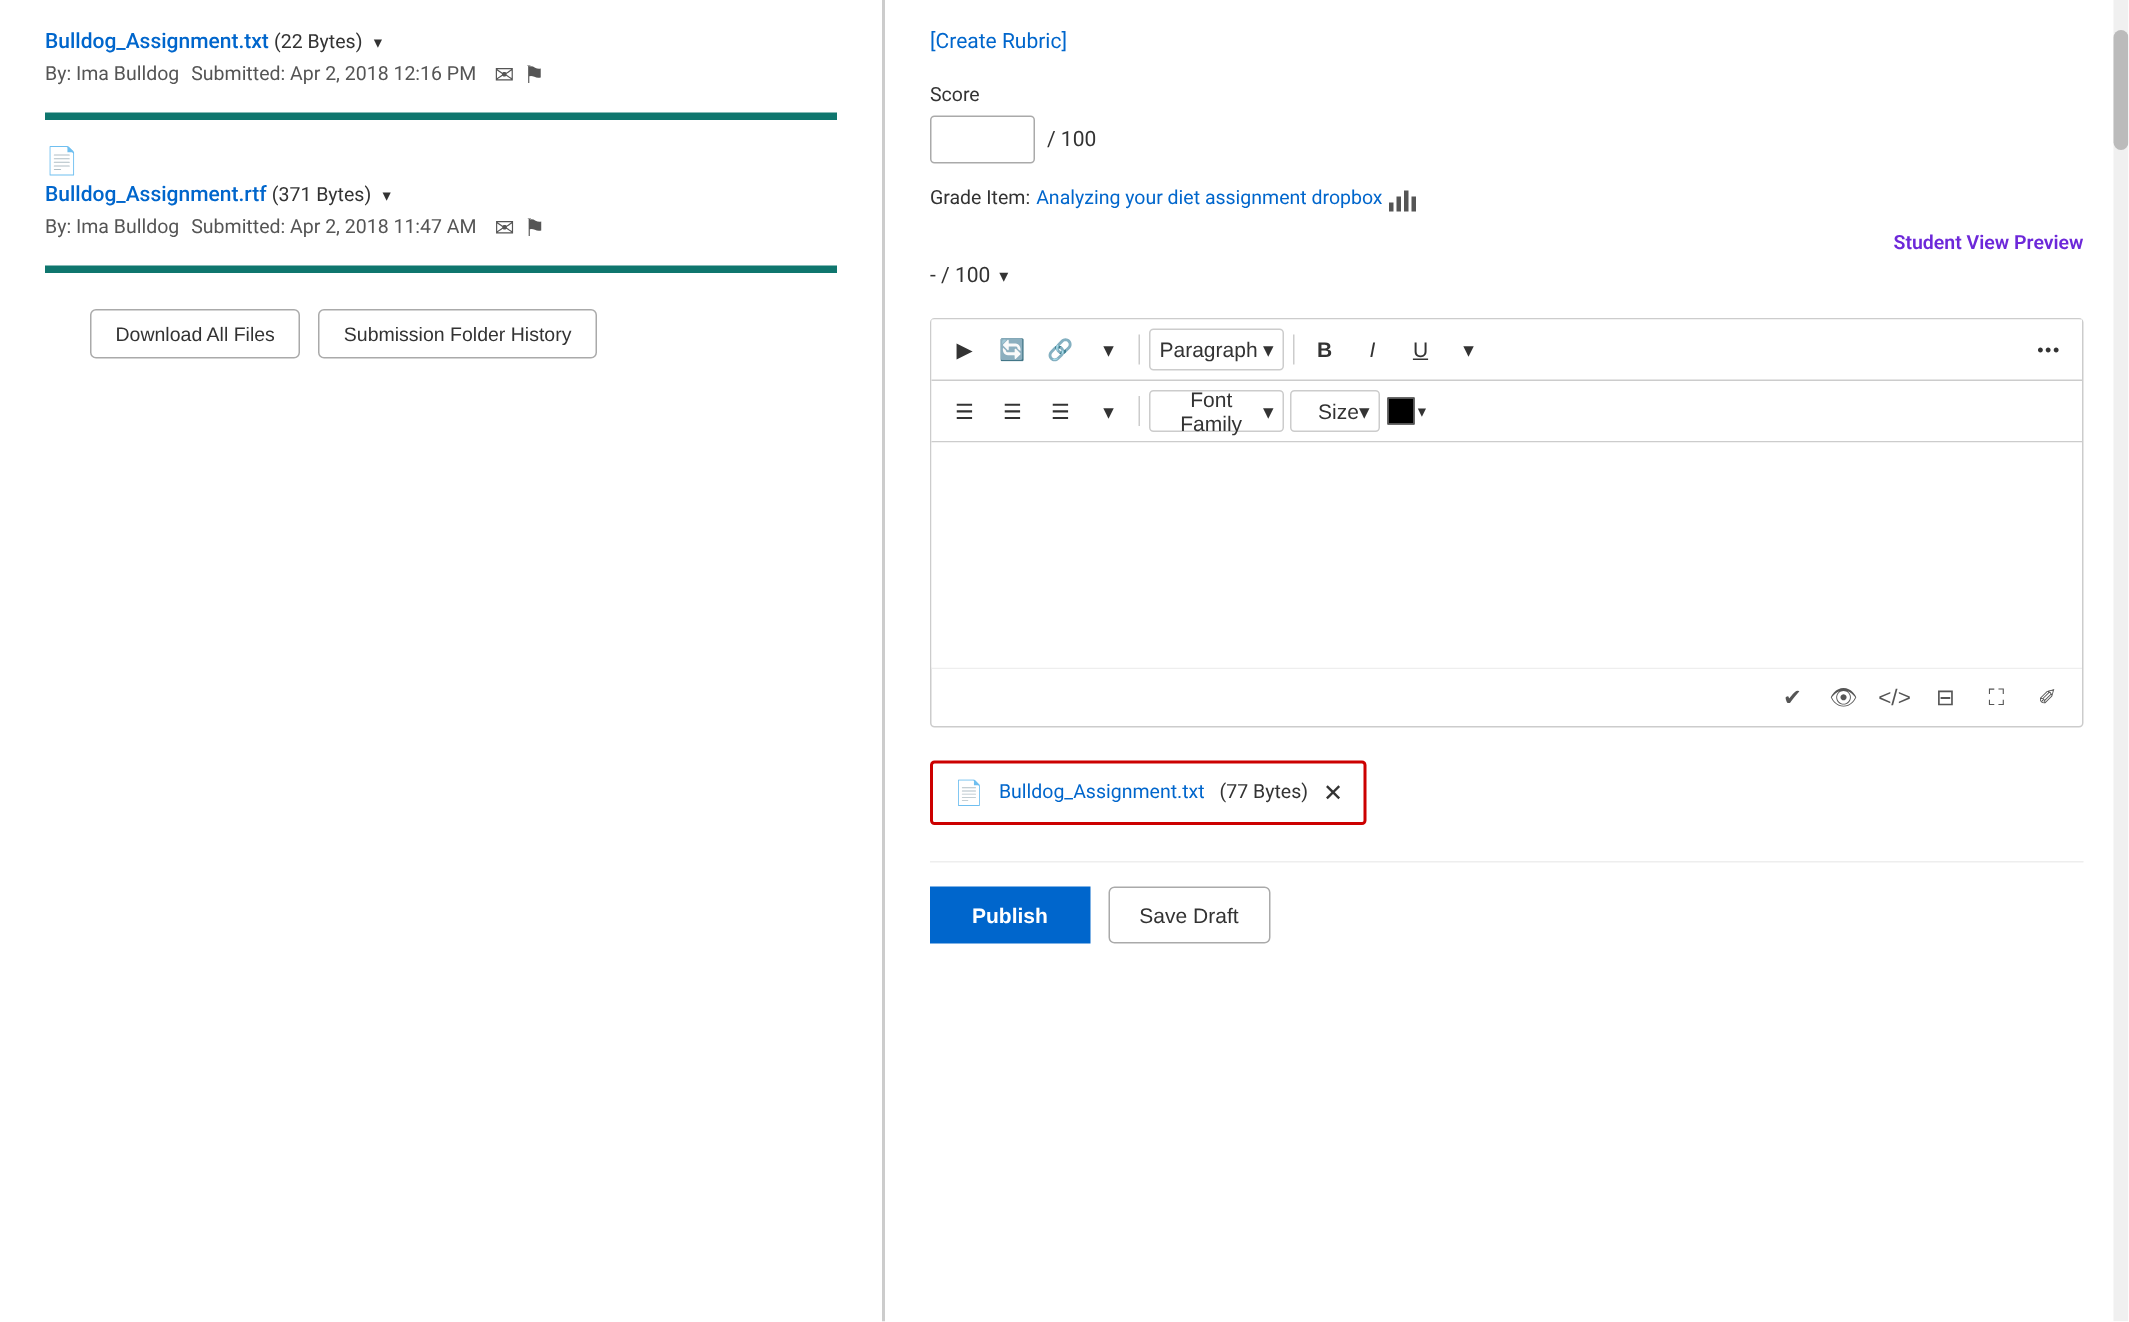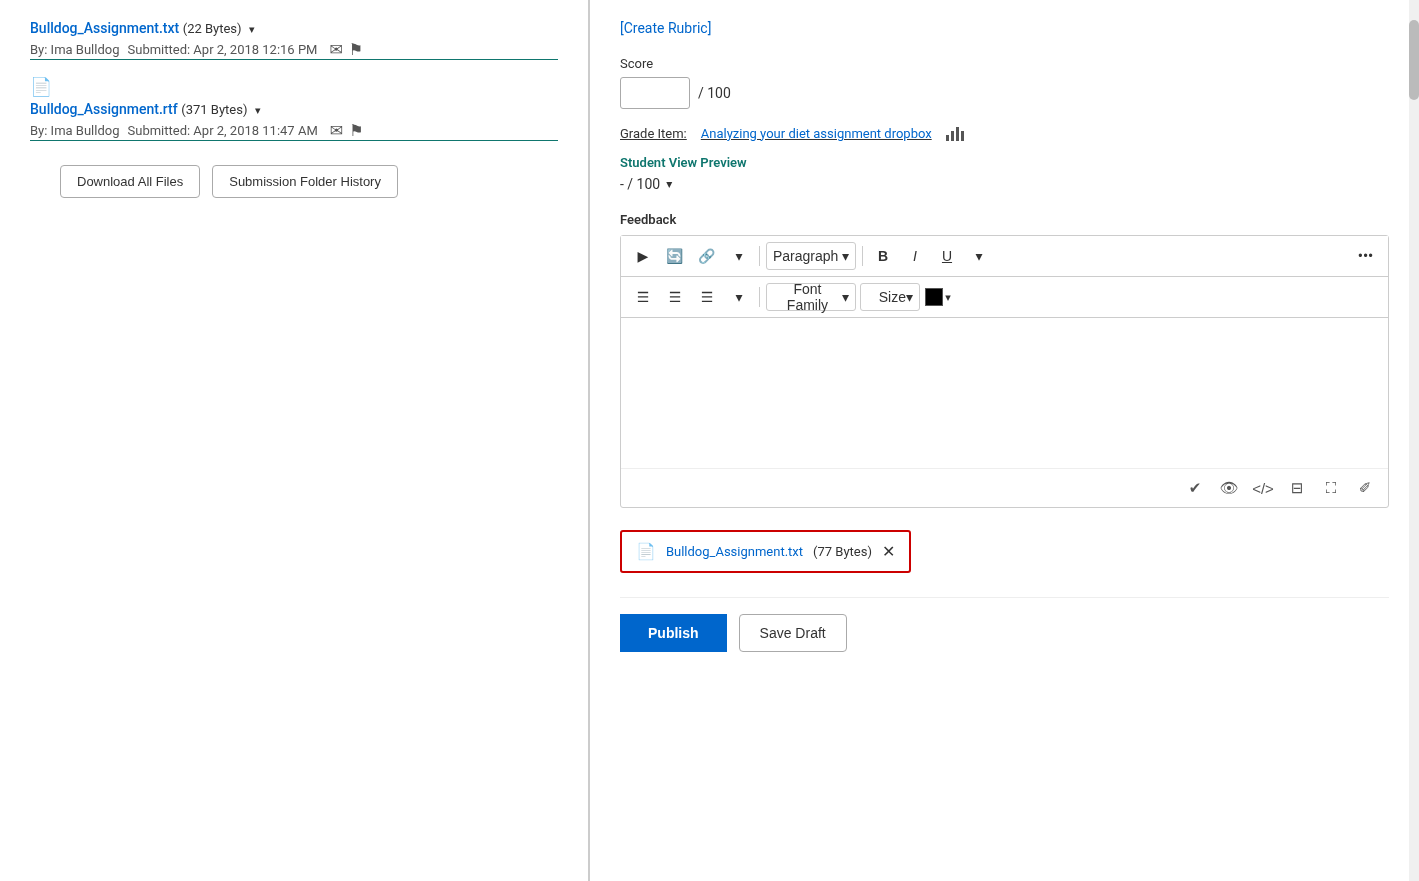--- a/index.html
+++ b/index.html
@@ -18,21 +18,22 @@
       width: 590px;
       min-width: 590px;
       padding: 20px 30px;
       background: #fff;
       border-right: 2px solid #ccc;
       overflow-y: auto;
     }
 
     .file-entry {
       margin-bottom: 16px;
-      border-bottom: 1px solid #0f766e;
+      padding-bottom: 16px;
+      border-bottom: 5px solid #0f766e;
     }
 
     .file-link {
       color: #0066cc;
       text-decoration: none;
       font-weight: 500;
     }
 
     .file-size {
       color: #333;
@@ -147,26 +148,25 @@
       padding: 0 8px;
       font-size: 14px;
     }
     .score-max {
       font-size: 14px;
       color: #333;
     }
 
     .grade-item-row {
       display: flex;
-      align-items: center;
-      gap: 14px;
+      align-items: flex-start;
+      gap: 4px;
       margin-top: 10px;
       font-size: 13px;
       color: #333;
-      text-decoration: underline;
     }
     .grade-item-link {
       color: #0066cc;
       text-decoration: none;
     }
 
     .bar-chart-icon {
       display: inline-flex;
       align-items: flex-end;
       gap: 2px;
@@ -178,22 +178,23 @@
       width: 3px;
     }
 
     .student-view-section {
       margin-top: 14px;
       margin-bottom: 20px;
     }
     .student-view-label {
       font-size: 13px;
       font-weight: 600;
-      color: #0f766e;
+      color: #6d28d9;
       margin-bottom: 6px;
+      text-align: right;
     }
     .student-view-select {
       display: flex;
       align-items: center;
       gap: 6px;
       font-size: 14px;
       color: #333;
     }
     .select-arrow {
       font-size: 12px;
@@ -441,21 +442,20 @@
   
   <div class="student-view-section">
     <div class="student-view-label">Student View Preview</div>
     <div class="student-view-select">
       <span>- / 100</span>
       <span class="select-arrow">▾</span>
     </div>
   </div>
 
   
-  <div class="feedback-label">Feedback</div>
 
   <div class="editor-container">
 
     <div class="toolbar-row">
       <button class="toolbar-btn">▶</button>
       <button class="toolbar-btn">🔄</button>
       <button class="toolbar-btn">🔗</button>
       <button class="toolbar-btn">▾</button>
       <div class="toolbar-separator"></div>
       <button class="toolbar-btn" style="min-width:90px; justify-content:space-between; border:1px solid #ccc; padding:0 6px;">

